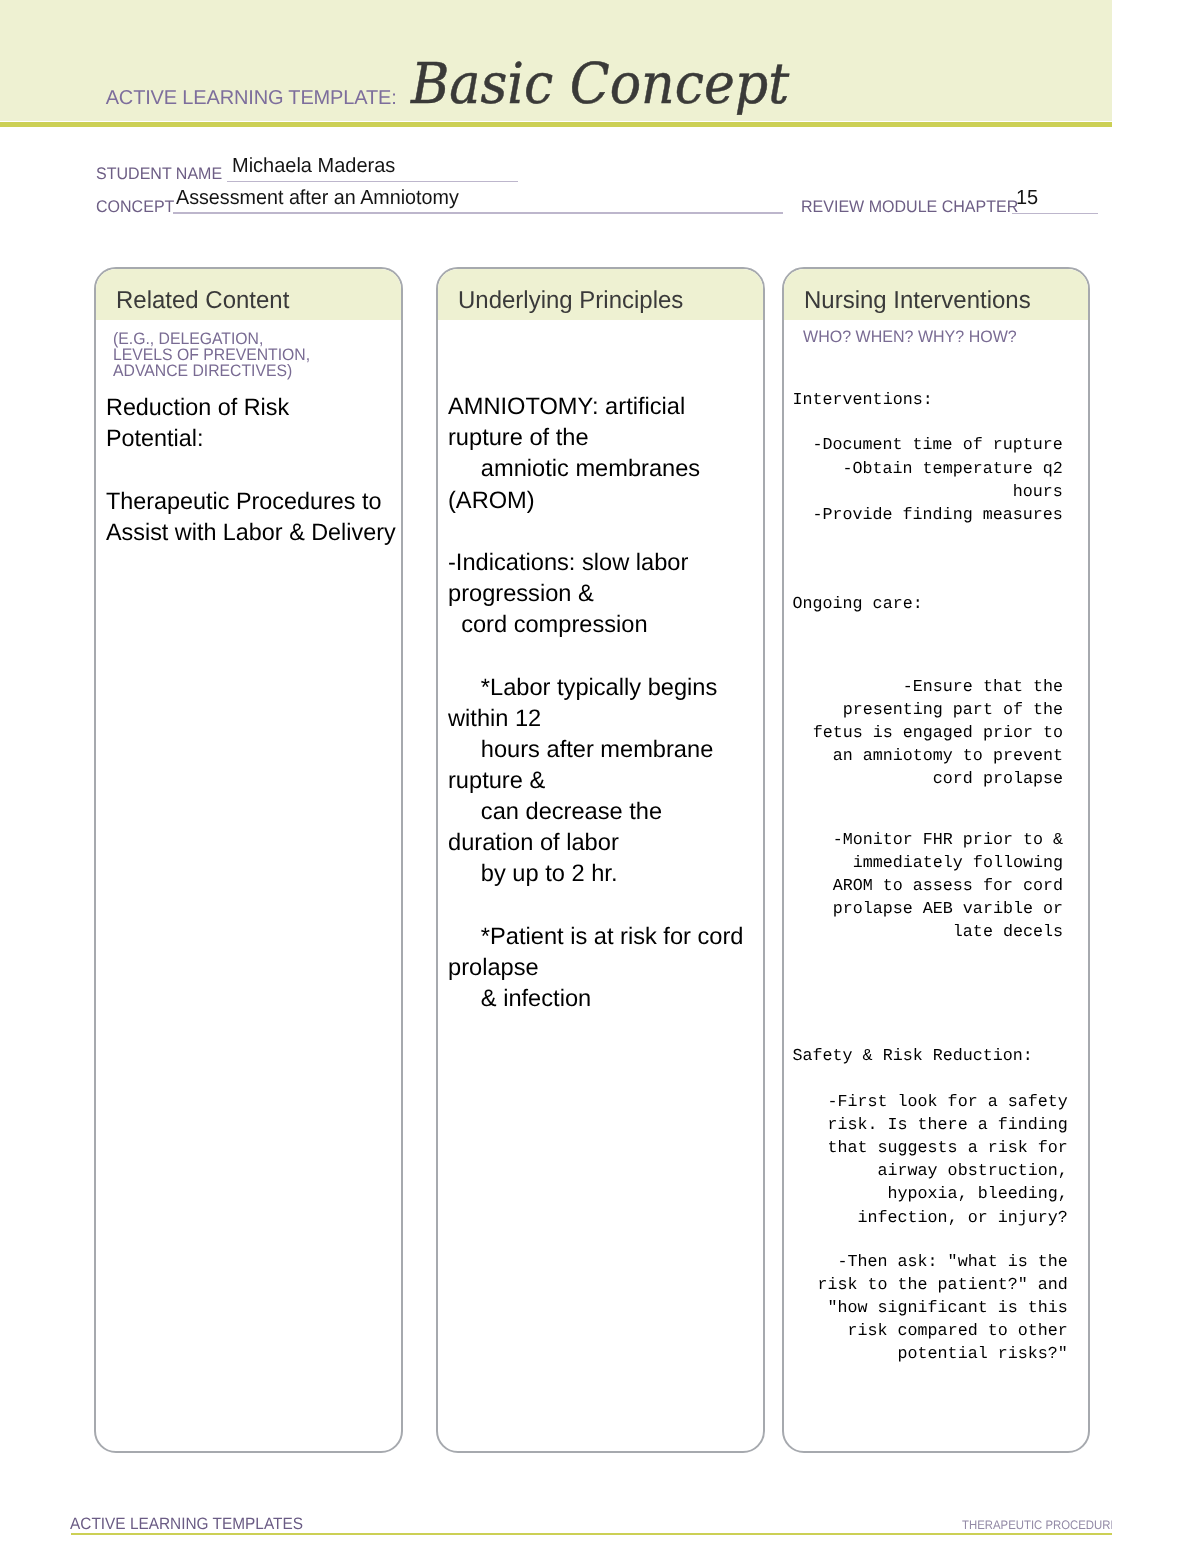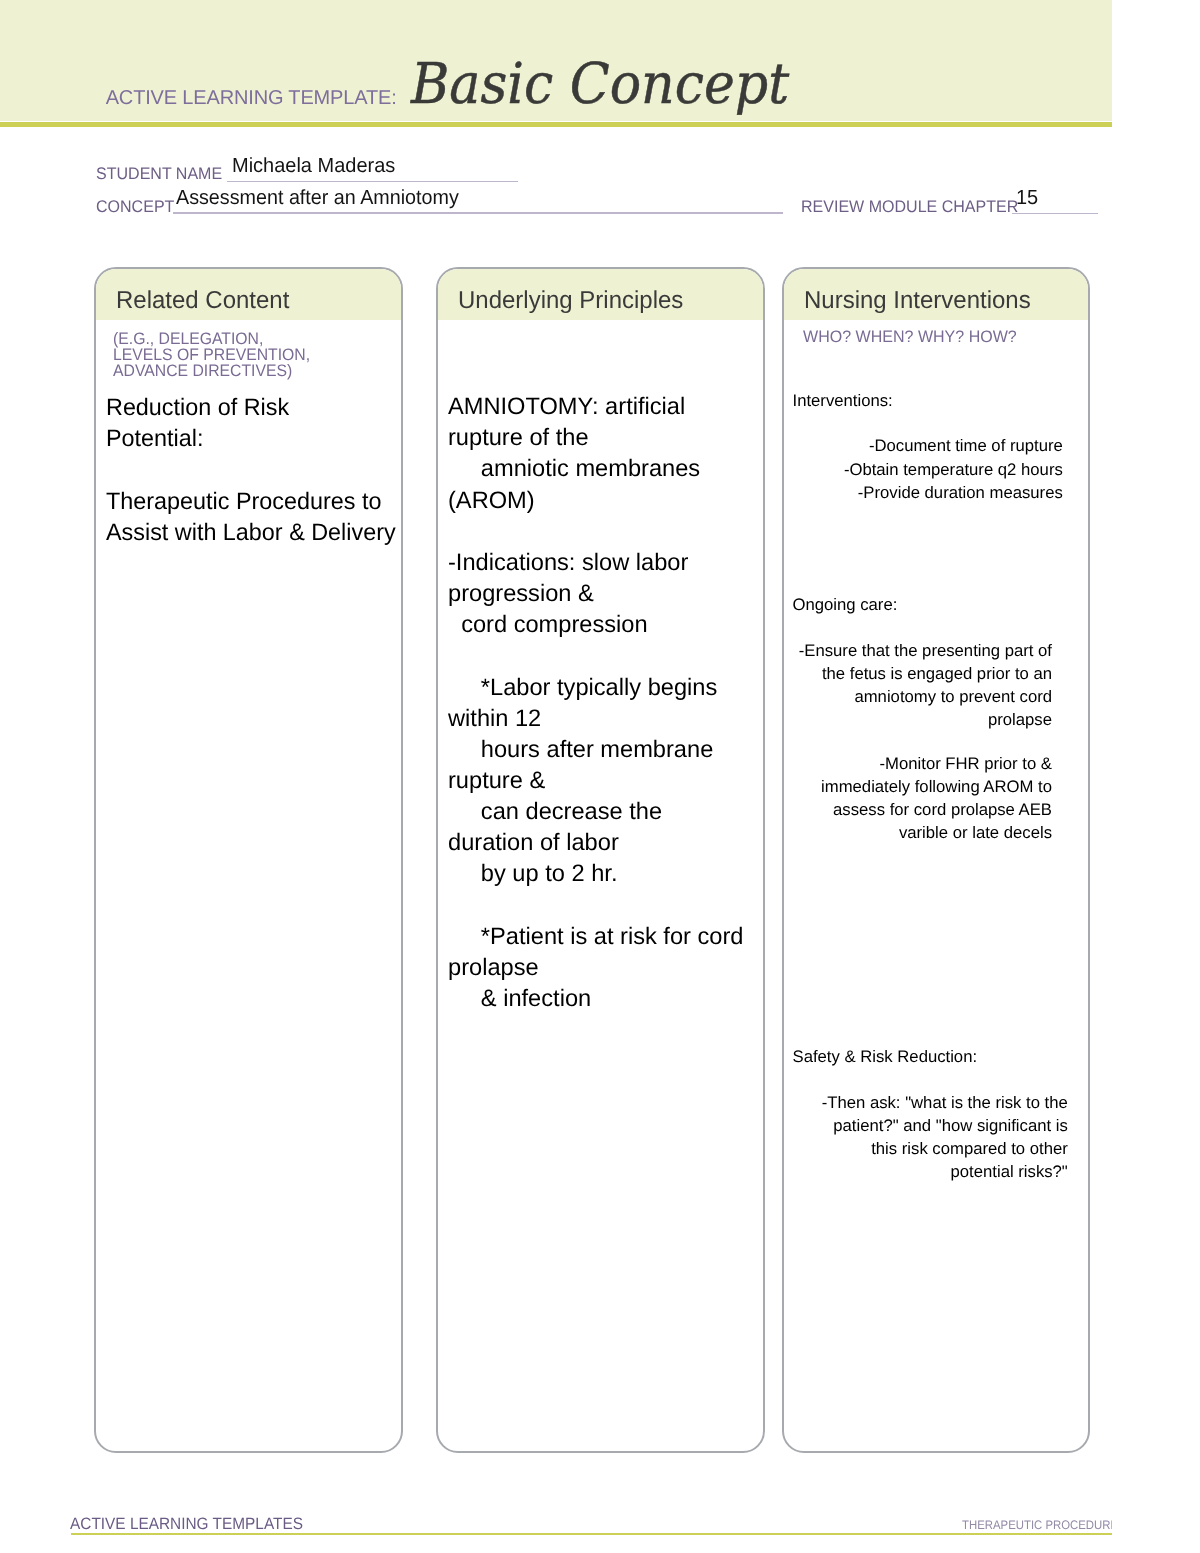--- a/index.html
+++ b/index.html
@@ -18,28 +18,28 @@
   .fld-value{position:absolute;color:#141414;font-size:20.5px;line-height:0;white-space:nowrap;transform:scaleX(0.975);transform-origin:left center;}
 
   
   .card{position:absolute;top:266.5px;height:1186.7px;border:2px solid #a6a9ae;border-radius:22px;background:#fff;box-sizing:border-box;}
   .card-head{position:absolute;left:0;top:0;right:0;height:51.5px;background:#eef1d2;border-radius:20px 20px 0 0;}
   .card-title{position:absolute;font-size:24.5px;line-height:0;color:#3a3a3a;white-space:nowrap;transform:scaleX(0.979);transform-origin:left center;}
   .card-sub{position:absolute;color:#796b93;font-size:16.6px;line-height:16px;white-space:pre;transform:scaleX(0.95);transform-origin:left top;}
   .card-body{position:absolute;font-size:23.8px;color:#000;line-height:31.15px;white-space:pre;transform:scaleX(0.982);transform-origin:left top;}
 
   
-  .ni-body{position:absolute;left:0;top:0;width:100%;height:100%;font-size:16.7px;line-height:23.15px;color:#000;}
+  .ni-body{position:absolute;left:0;top:0;width:100%;height:100%;font-size:16.7px;line-height:23.15px;color:#000;font-family:Liberation Mono, monospace;}
   .ni-sec{position:absolute;left:0;width:100%;}
   .ni-head{position:absolute;left:8.5px;top:0;white-space:nowrap;}
   .ni-list{position:absolute;left:0;top:45.6px;width:100%;text-align:right;}
   .ni-item{position:relative;box-sizing:content-box;width:260px;margin-bottom:20.9px;}
   
   .ni-sec.sec-1 .ni-item{padding-left:18.8px;text-indent:0;margin-bottom:0;}
-  .ni-sec.sec-2 .ni-item{padding-left:14px;text-indent:-4.5px;width:254px;margin-bottom:20.2px;}
+  .ni-sec.sec-2 .ni-item{padding-left:25px;text-indent:-4.5px;width:254px;margin-bottom:20.2px;margin-top:37px;}
   .ni-sec.sec-3 .ni-item{padding-left:28.8px;text-indent:-9px;width:255px;}
 
   
   .footer-rule{position:absolute;left:71px;top:1532.6px;width:1082px;height:2.4px;background:#ccd055;}
   .footer-left{position:absolute;left:70.4px;top:1524.2px;font-size:16.5px;line-height:0;color:#6a5b84;white-space:nowrap;transform:scaleX(0.933);transform-origin:left top;}
   .footer-right{position:absolute;left:961.8px;top:1525px;font-size:12.4px;line-height:0;color:#938aa6;white-space:nowrap;transform:scaleX(0.918);transform-origin:left top;}
   .footer-page{position:absolute;left:1133.1px;top:1523.8px;font-size:17px;line-height:0;color:#6a5b84;white-space:nowrap;transform:scaleX(0.87);transform-origin:left top;}
 </style>
 </head>
 <body>
@@ -104,33 +104,34 @@
   <div class="card" style="left:782px;width:308.4px;">
     <div class="card-head"></div>
     <div class="card-title" style="left:20.2px;top:32.6px;">Nursing Interventions</div>
     <div class="card-sub" style="left:18.6px;top:60.6px;transform:scaleX(0.966);">WHO? WHEN? WHY? HOW?</div>
     <div class="ni-body">
         <div class="ni-sec sec-1" style="top: 120.3px;">
           <div class="ni-head">Interventions:</div>
           <div class="ni-list">
             <div class="ni-item">-Document time of rupture</div>
             <div class="ni-item">-Obtain temperature q2 hours</div>
-            <div class="ni-item">-Provide duration measures</div>
+            <div class="ni-item">-Provide finding measures</div>
           </div>
         </div>
         <div class="ni-sec sec-2" style="top: 324.7px;">
           <div class="ni-head">Ongoing care:</div>
           <div class="ni-list">
             <div class="ni-item">-Ensure that the presenting part of the fetus is engaged prior to an amniotomy to prevent cord prolapse</div>
             <div class="ni-item">-Monitor FHR prior to &amp; immediately following AROM to assess for cord prolapse AEB varible or late decels</div>
           </div>
         </div>
         <div class="ni-sec sec-3" style="top: 776.7px;">
           <div class="ni-head">Safety &amp; Risk Reduction:</div>
           <div class="ni-list">
+            <div class="ni-item">-First look for a safety risk. Is there a finding that suggests a risk for airway obstruction, hypoxia, bleeding, infection, or injury?</div>
             <div class="ni-item">-Then ask: "what is the risk to the patient?" and "how significant is this risk compared to other potential risks?"</div>
           </div>
         </div>
       </div>
   </div>
 
   <div class="footer-rule"></div>
   <div class="footer-left">ACTIVE LEARNING TEMPLATES</div>
   <div class="footer-right">THERAPEUTIC PROCEDURE</div>
   <div class="footer-page">A1</div>

